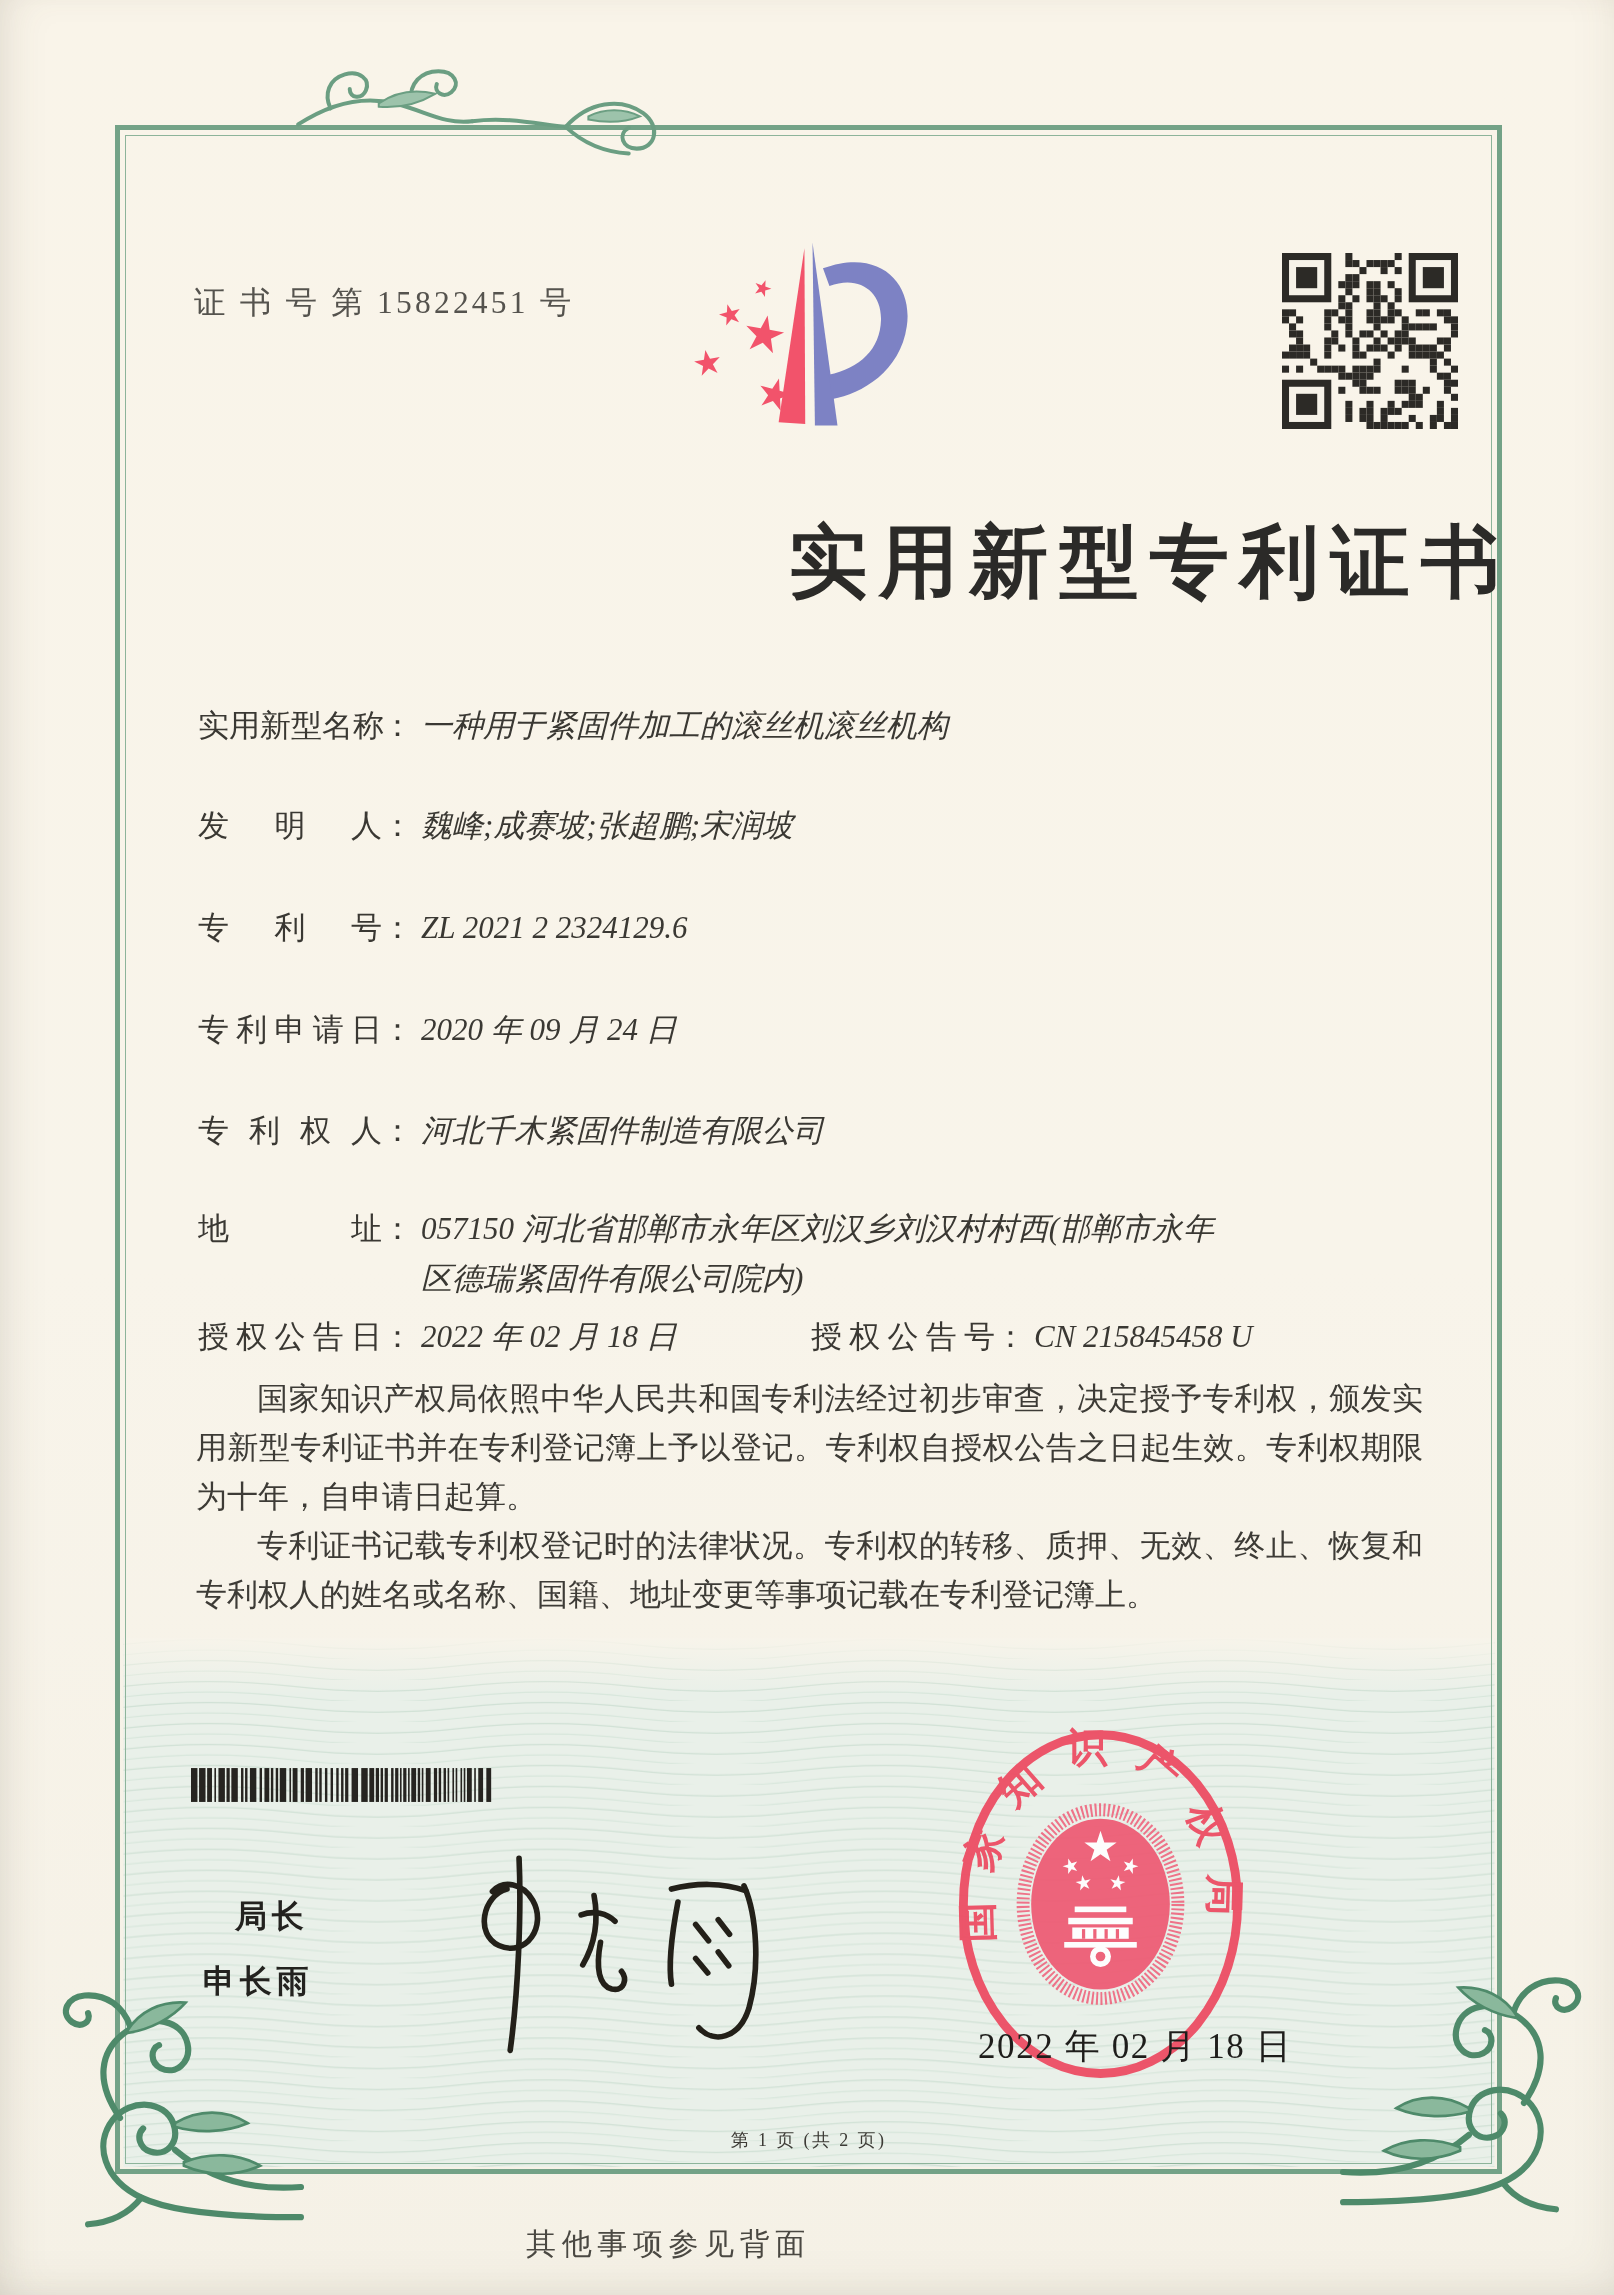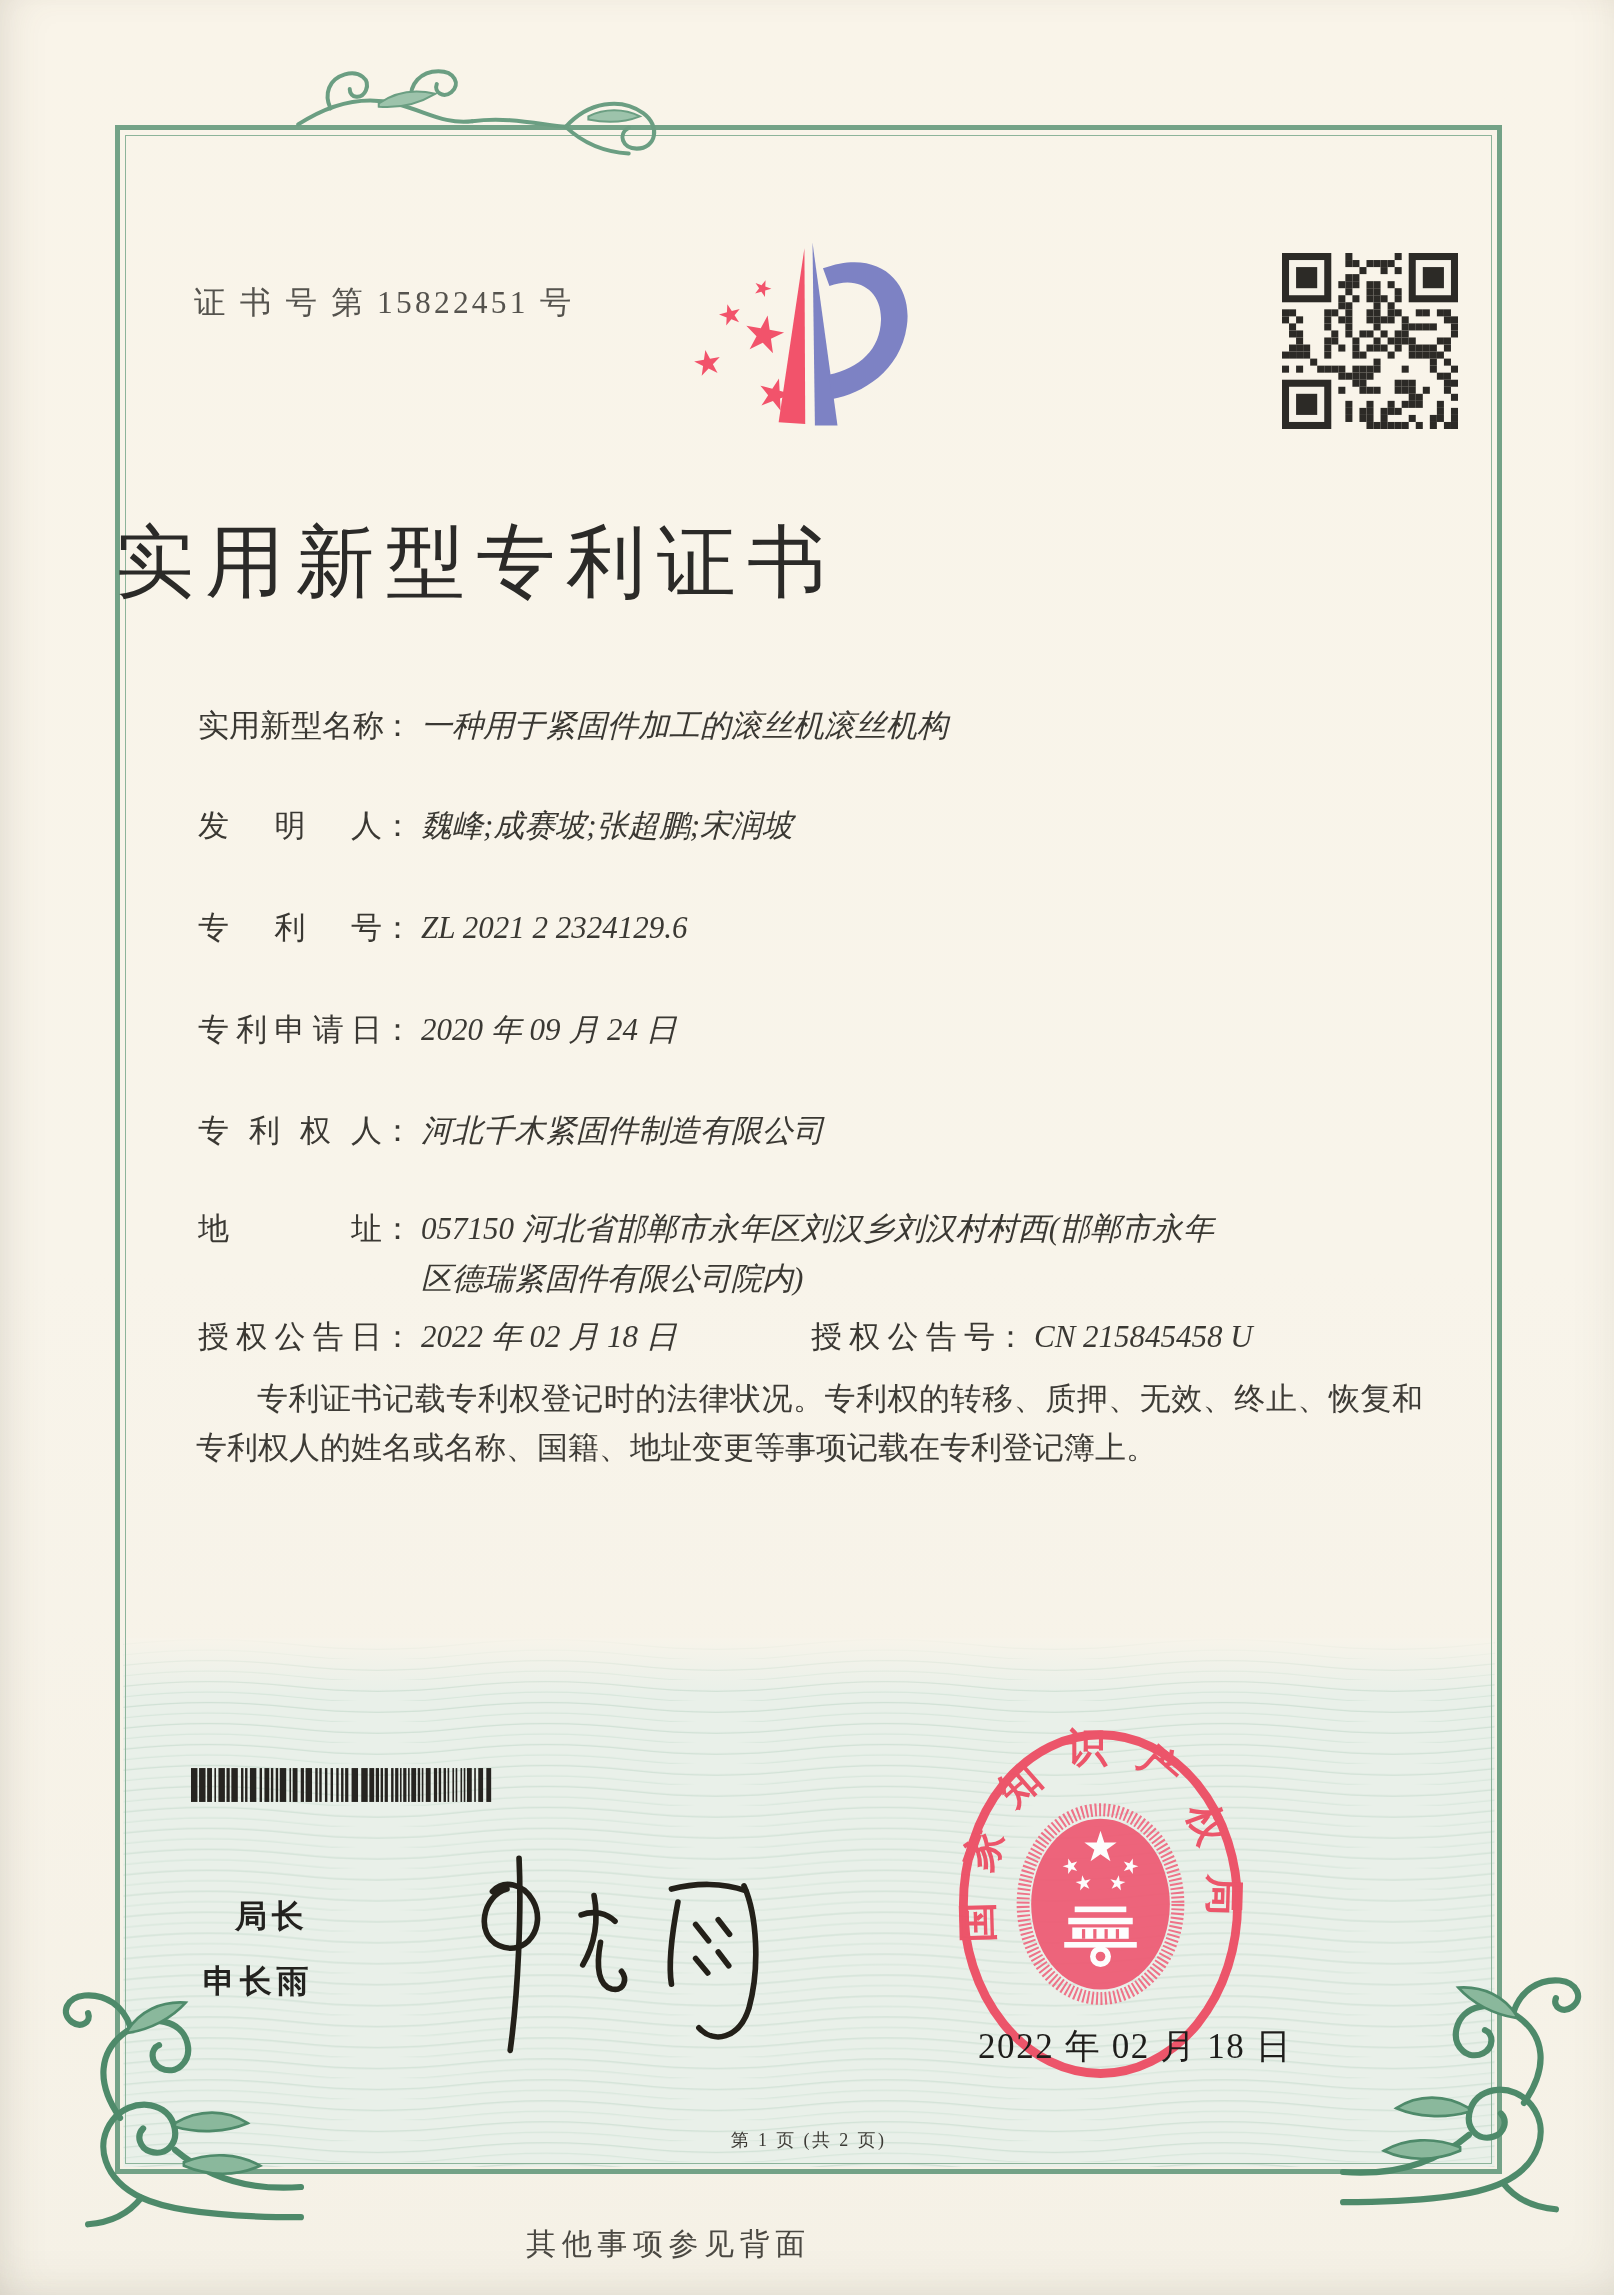--- a/index.html
+++ b/index.html
@@ -8,22 +8,22 @@
        background:linear-gradient(180deg,#f9f4e9 0%,#f8f4ea 55%,#f5f1e6 100%);}
   .page{position:absolute;inset:0;overflow:hidden;
         box-shadow:inset 22.6px 0 48px -24px rgba(90,80,60,.18), inset -14.5px -19.4px 56px -28px rgba(90,80,60,.15);padding-left:6px;}
   .band{position:absolute;left:123px;top:1638px;width:1372px;height:529px;}
   .frame{position:absolute;left:115px;top:125px;width:1387px;height:2049px;
          border:5.6px solid #73a287;box-sizing:border-box;}
   .frame-inner{position:absolute;inset:4.8px;border:1.6px solid #8db49a;}
   .ornament{position:absolute;}
   .fl-br{transform:scaleX(-1);}
   .cert-no{position:absolute;left:194px;top:282px;font-size:31.5px;color:#55534e;letter-spacing:3.2px;}
-  .title{position:absolute;left:115px;top:510px;width:1396px;margin:0;text-align:left;
-         font-size:79px;font-weight:400;color:#2b2a28;letter-spacing:11.3px;}
+  .title{position:absolute;left:115px;top:510px;width:1396px;margin:0;text-align:right;
+         font-size:79px;font-weight:700;color:#2b2a28;letter-spacing:11.3px;}
   .frow{position:absolute;left:198px;font-size:31px;color:#3a3833;line-height:50px;white-space:nowrap;}
   .flabel{display:inline-block;width:184px;text-align:justify;text-align-last:justify;vertical-align:top;}
   .fcolon{vertical-align:top;}
   .fvalue{display:inline-block;max-width:815px;vertical-align:top;margin-left:8px;white-space:normal;font-style:italic;}
   .grant2{position:absolute;left:613px;top:0;white-space:nowrap;}
   .paras{position:absolute;left:196px;top:1374px;width:1227px;color:#3d3b36;}
   .paras p{margin:0;font-size:31px;line-height:49px;text-indent:61px;text-align:justify;}
   .director-title{position:absolute;left:203px;top:1895px;font-family:Liberation Mono, monospace;
          font-weight:700;font-size:32px;color:#23221f;letter-spacing:4.8px;margin-left:32px;}
   .director-name{position:absolute;left:203px;top:1960px;font-family:"Liberation Sans","DejaVu Sans",sans-serif;
@@ -351,20 +351,21 @@
     <span class="flabel">地址</span><span class="fcolon">：</span><span class="fvalue">057150 河北省邯郸市永年区刘汉乡刘汉村村西(邯郸市永年区德瑞紧固件有限公司院内)</span>
   </div>
   <div class="frow" style="top:1312px">
     <span class="flabel">授权公告日</span><span class="fcolon">：</span><span class="fvalue">2022 年 02 月 18 日</span>
     <span class="grant2">
       <span class="flabel">授权公告号</span><span class="fcolon">：</span><span class="fvalue">CN 215845458 U</span>
     </span>
   </div>
 
   <div class="paras">
+    <p>国家知识产权局依照中华人民共和国专利法经过初步审查，决定授予专利权，颁发实用新型专利证书并在专利登记簿上予以登记。专利权自授权公告之日起生效。专利权期限为十年，自申请日起算。</p>
     <p>专利证书记载专利权登记时的法律状况。专利权的转移、质押、无效、终止、恢复和专利权人的姓名或名称、国籍、地址变更等事项记载在专利登记簿上。</p>
   </div>
 
   <svg class="ornament" style="left:191px;top:1768px" width="305" height="34" viewBox="0 0 378 42" id="barcode">
       <rect x="0" y="0" width="8" height="42" fill="#262420"></rect>
       <rect x="10" y="0" width="8" height="42" fill="#262420"></rect>
       <rect x="20" y="0" width="6" height="42" fill="#262420"></rect>
       <rect x="29" y="0" width="2" height="42" fill="#262420"></rect>
       <rect x="34" y="0" width="8" height="42" fill="#262420"></rect>
       <rect x="44" y="0" width="4" height="42" fill="#262420"></rect>

